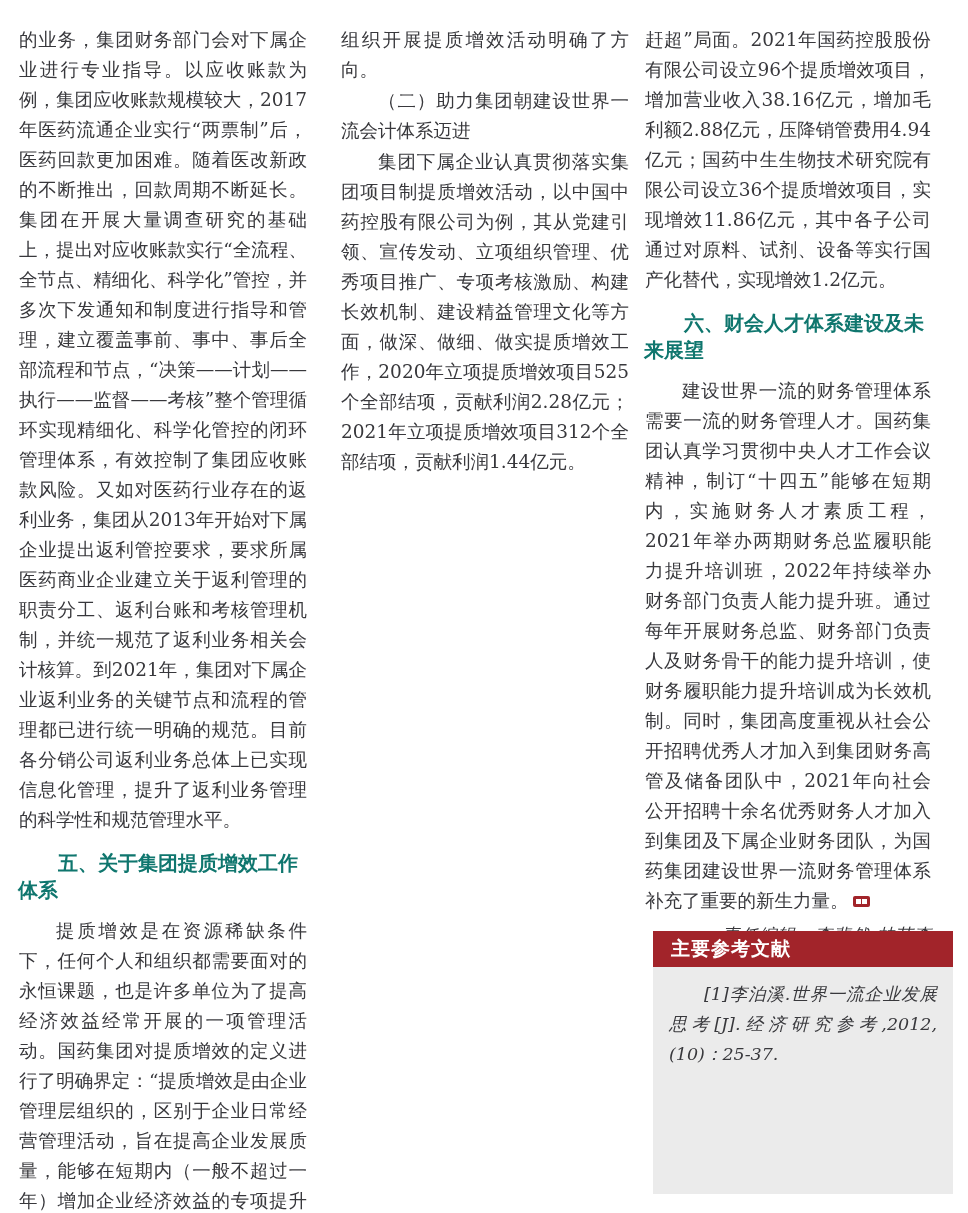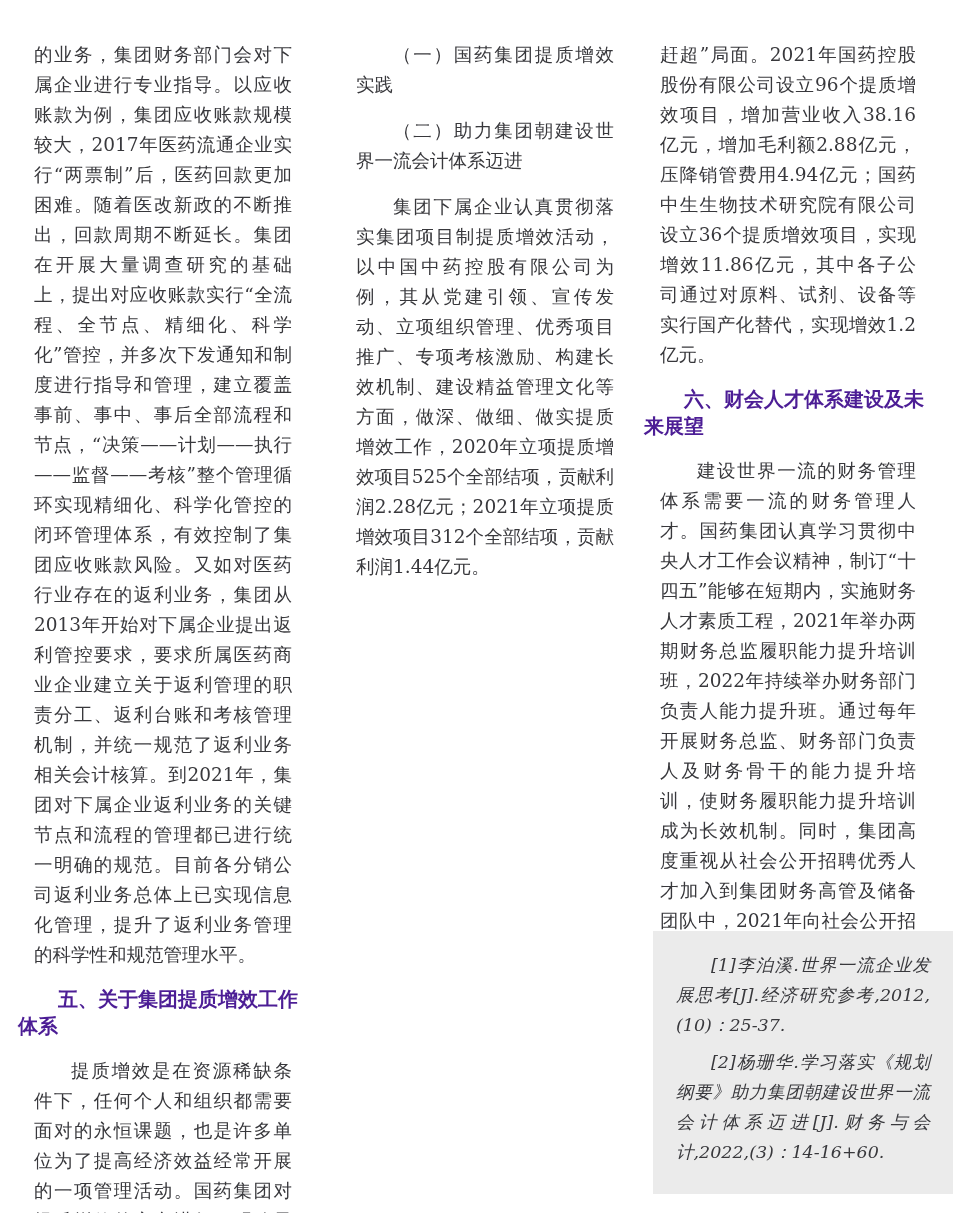--- a/index.html
+++ b/index.html
@@ -13,26 +13,26 @@
   }
   .page{position:absolute;inset:0;}
   .col{
     position:absolute;top:24px;width:290px;
     font-size:18.5px;line-height:30px;
     text-align:justify;text-justify:inter-ideograph;
   }
   .col-1{left:18px;}
   .col-2{left:340px;}
   .col-3{left:644px;width:288px;}
-  .col p{margin:16px;text-indent:2em;}
+  .col p{margin:1px;text-indent:2em;}
   .col p.cont{text-indent:0;}
   h2.red-heading{
     font-family:"DejaVu Sans","Liberation Sans",sans-serif;
     font-weight:bold;
-    color:#4c1d95;
+    color:#0f766e;
     font-size:20px;line-height:27px;
     text-indent:2em;
     margin:15px 4px 12px 0;
     text-align:left;
   }
   .endmark{
     display:inline-block;width:17px;height:11px;
     background:#a2242a;border-radius:2px;
     margin-left:4px;vertical-align:baseline;
     position:relative;
@@ -65,47 +65,49 @@
     font-family:"DejaVu Sans","Liberation Sans",sans-serif;
     font-weight:bold;font-size:19px;
     letter-spacing:1px;
   }
   .refbox-body{
     padding:12px 16px 0 16px;
     font-size:17.5px;line-height:30px;
     font-style:italic;
     text-align:justify;
   }
-  .refbox-body p{margin:7px;text-indent:2em;}
+  .refbox-body p{margin:0;text-indent:2em;}
 </style>
 </head>
 <body>
 
 <div class="page">
 
   <section class="col col-1">
     <p class="cont">的业务，集团财务部门会对下属企业进行专业指导。以应收账款为例，集团应收账款规模较大，2017年医药流通企业实行“两票制”后，医药回款更加困难。随着医改新政的不断推出，回款周期不断延长。集团在开展大量调查研究的基础上，提出对应收账款实行“全流程、全节点、精细化、科学化”管控，并多次下发通知和制度进行指导和管理，建立覆盖事前、事中、事后全部流程和节点，“决策——计划——执行——监督——考核”整个管理循环实现精细化、科学化管控的闭环管理体系，有效控制了集团应收账款风险。又如对医药行业存在的返利业务，集团从2013年开始对下属企业提出返利管控要求，要求所属医药商业企业建立关于返利管理的职责分工、返利台账和考核管理机制，并统一规范了返利业务相关会计核算。到2021年，集团对下属企业返利业务的关键节点和流程的管理都已进行统一明确的规范。目前各分销公司返利业务总体上已实现信息化管理，提升了返利业务管理的科学性和规范管理水平。</p>
     <h2 class="red-heading">五、关于集团提质增效工作体系</h2>
     <p>提质增效是在资源稀缺条件下，任何个人和组织都需要面对的永恒课题，也是许多单位为了提高经济效益经常开展的一项管理活动。国药集团对提质增效的定义进行了明确界定：“提质增效是由企业管理层组织的，区别于企业日常经营管理活动，旨在提高企业发展质量，能够在短期内（一般不超过一年）增加企业经济效益的专项提升性管理活动”。这一界定为在实际工作中组织开展提质增效活动提供了思想和行动指南，也为以项目制</p>
   </section>
 
   <section class="col col-2">
-    <p>（一）国药集团提质增效实践</p>
+    <p class="cont">组织开展提质增效活动明确了方向。</p>
     <p>（二）助力集团朝建设世界一流会计体系迈进</p>
     <p>集团下属企业认真贯彻落实集团项目制提质增效活动，以中国中药控股有限公司为例，其从党建引领、宣传发动、立项组织管理、优秀项目推广、专项考核激励、构建长效机制、建设精益管理文化等方面，做深、做细、做实提质增效工作，2020年立项提质增效项目525个全部结项，贡献利润2.28亿元；2021年立项提质增效项目312个全部结项，贡献利润1.44亿元。</p>
 
   </section>
 
   <section class="col col-3">
     <p class="cont">赶超”局面。2021年国药控股股份有限公司设立96个提质增效项目，增加营业收入38.16亿元，增加毛利额2.88亿元，压降销管费用4.94亿元；国药中生生物技术研究院有限公司设立36个提质增效项目，实现增效11.86亿元，其中各子公司通过对原料、试剂、设备等实行国产化替代，实现增效1.2亿元。</p>
     <h2 class="red-heading">六、财会人才体系建设及未来展望</h2>
     <p><span>建设世界一流的财务管理体系需要一流的财务管理人才。国药集团认真学习贯彻中央人才工作会议精神，制订“十四五”能够在短期内，实施财务人才素质工程，2021年举办两期财务总监履职能力提升培训班，2022年持续举办财务部门负责人能力提升班。通过每年开展财务总监、财务部门负责人及财务骨干的能力提升培训，使财务履职能力提升培训成为长效机制。同时，集团高度重视从社会公开招聘优秀人才加入到集团财务高管及储备团队中，2021年向社会公开招聘十余名优秀财务人才加入到集团及下属企业财务团队，为国药集团建设世界一流财务管理体系补充了重要的新生力量。</span><span class="endmark"><span class="em-a"></span><span class="em-b"></span></span></p>
     <p class="editor">责任编辑　李斐然 林荣森</p>
   </section>
 
   <div class="refbox">
+    <div class="refbox-header">
+      <span>主要参考文献</span>
+    </div>
     <div class="refbox-body">
       <p>[1]李泊溪.世界一流企业发展思考[J].经济研究参考,2012,(10)：25-37.</p>
-      <p>[2]杨珊华.学习落实《规划纲要》助力集团朝建设世界一流会计体系迈进[J].财务与会计,2022,(3)：14-16+60.</p>
     </div>
   </div>
 
 </div>
 
 </body></html>

